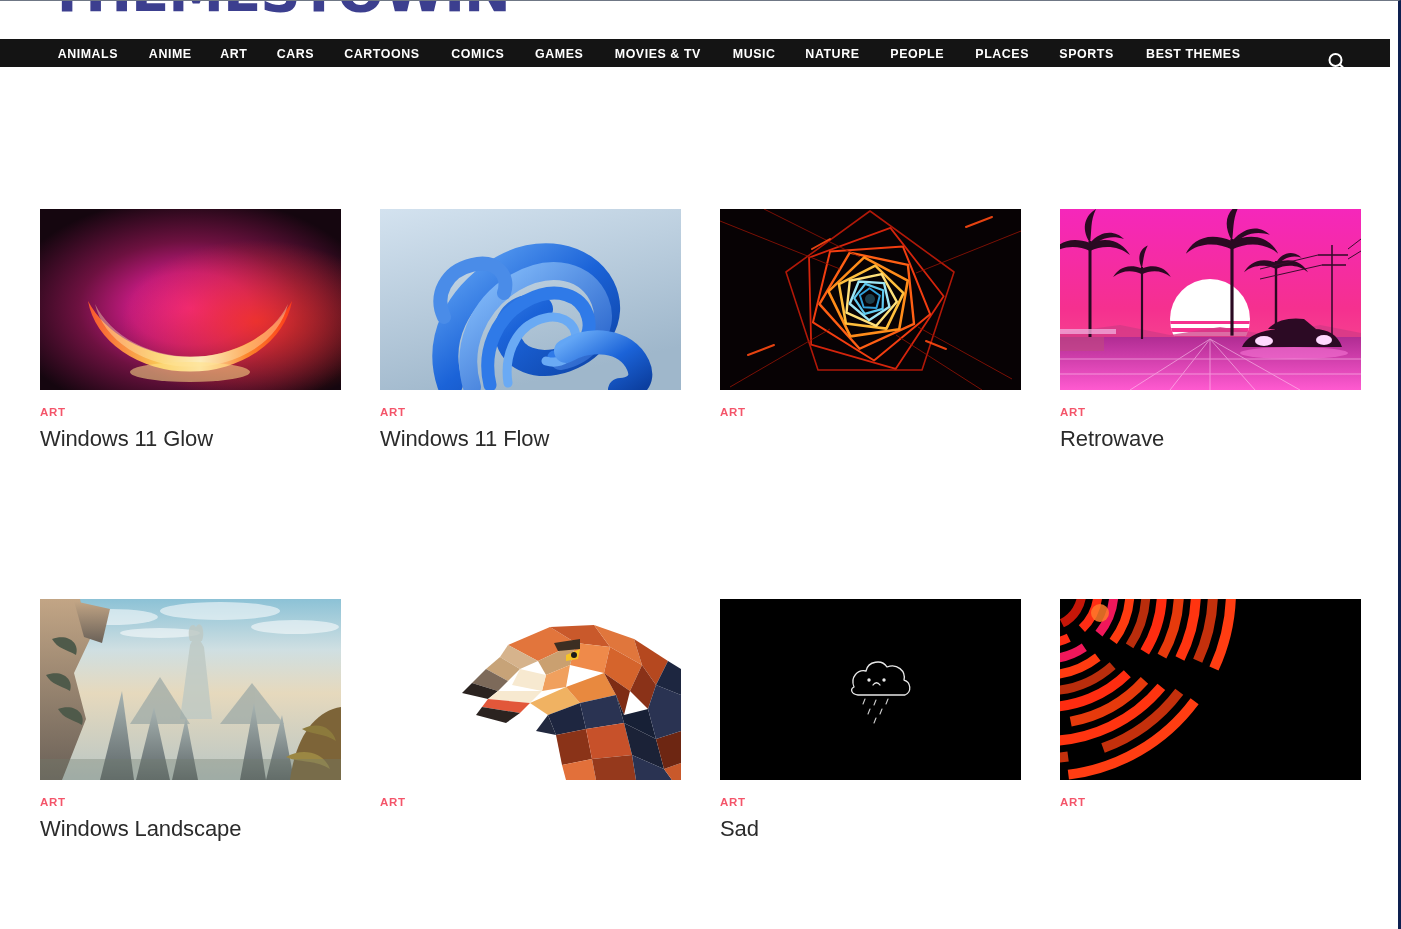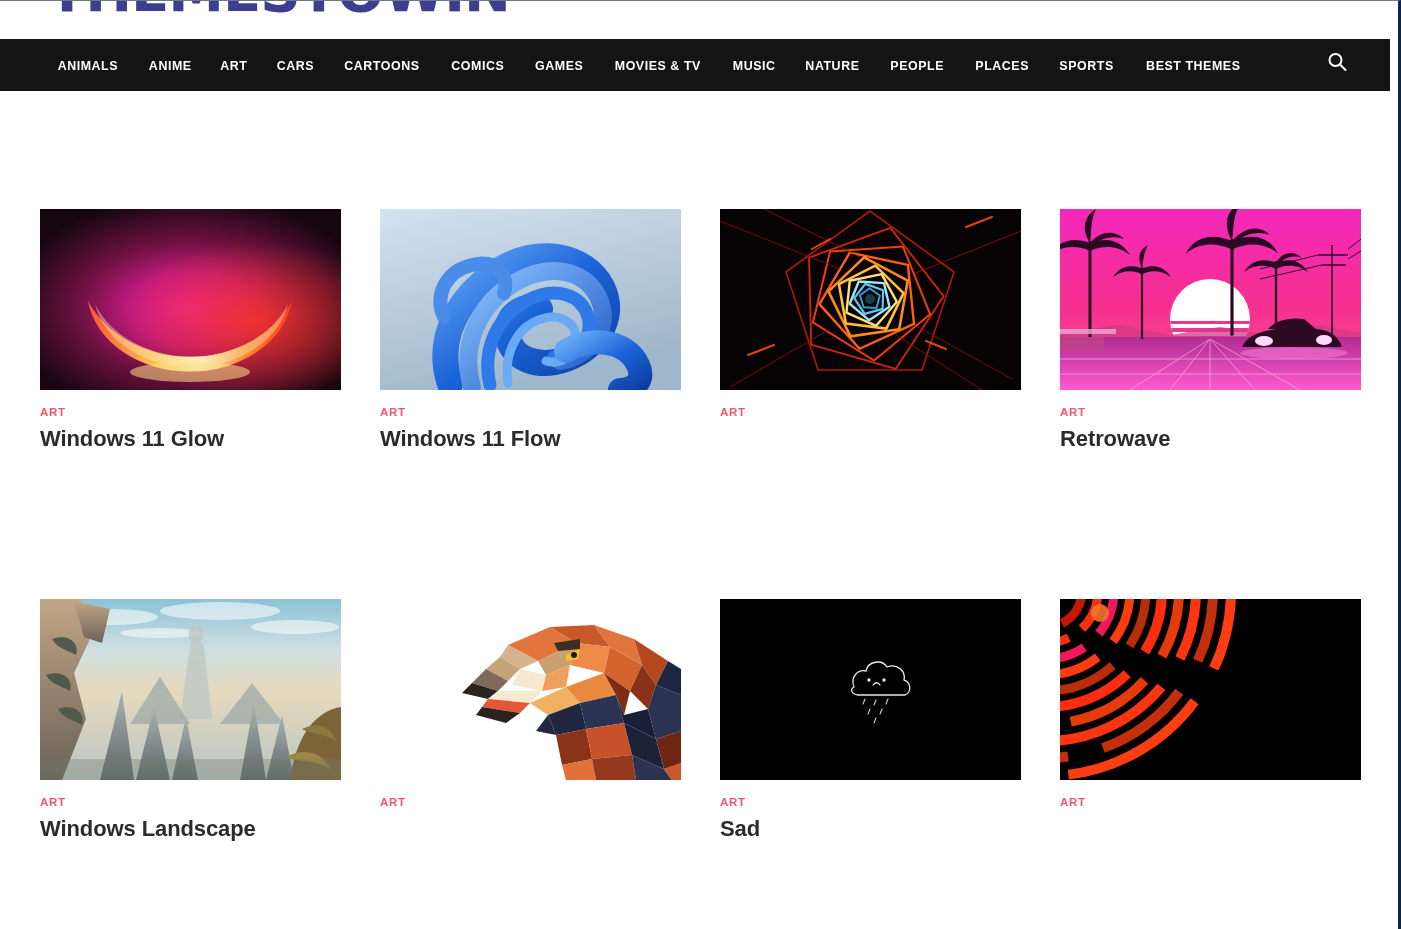--- a/index.html
+++ b/index.html
@@ -32,21 +32,21 @@
     font-weight: bold;
     font-size: 56px;
     letter-spacing: -1px;
     color: #3c3f8f;
     white-space: nowrap;
   }
 
   
   .navbar {
     position: absolute; top: 38px; left: 0;
-    width: 1390px; height: 52px;
+    width: 1390px; height: 28px;
     background: #141414;
     display: flex;
     align-items: center;
   }
   .nav-list {
     display: flex;
     align-items: center;
     list-style: none;
     margin-left: 42px;
   }
@@ -115,21 +115,21 @@
     margin-top: 16px;
     font-size: 11.5px;
     font-weight: bold;
     letter-spacing: 0.7px;
     color: #f4556a;
     cursor: pointer;
   }
   .card-title {
     margin-top: 8px;
     font-size: 22px;
-    font-weight: bold;
+    font-weight: normal;
     color: #2b2b2b;
     letter-spacing: -0.1px;
     line-height: 1.2;
     cursor: pointer;
   }
 </style>
 </head>
 <body>
 
 <div id="page">

